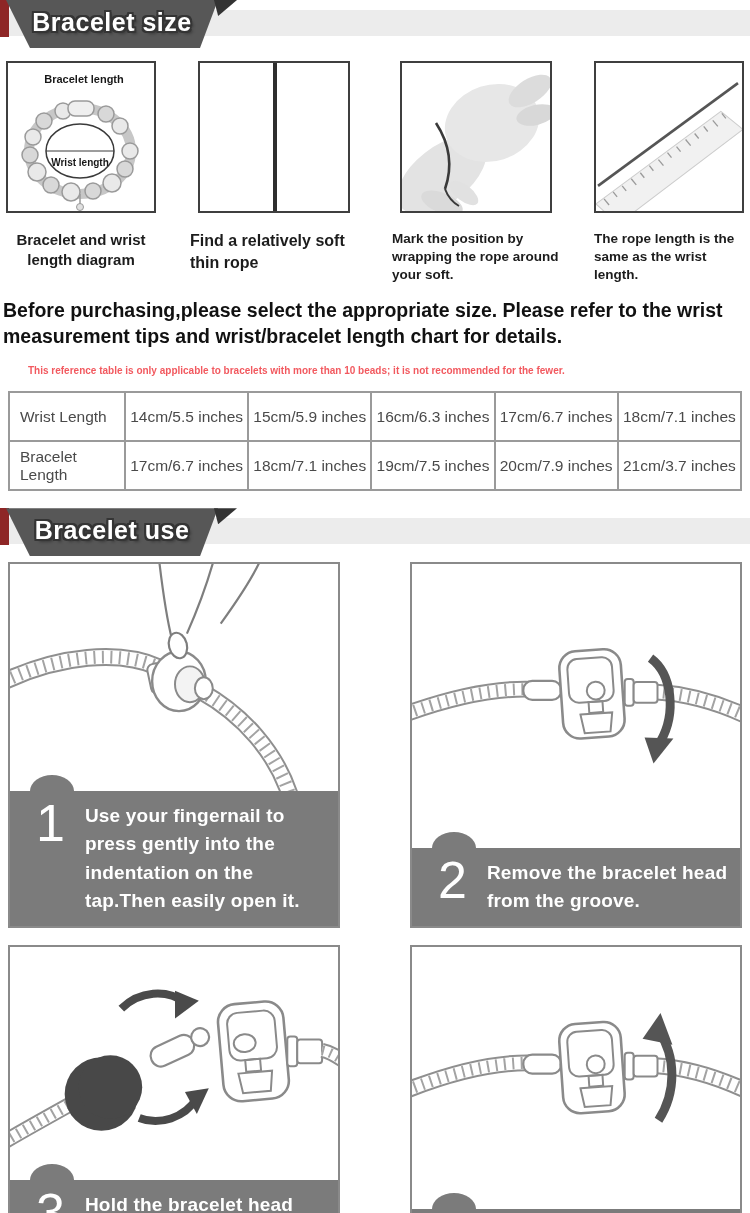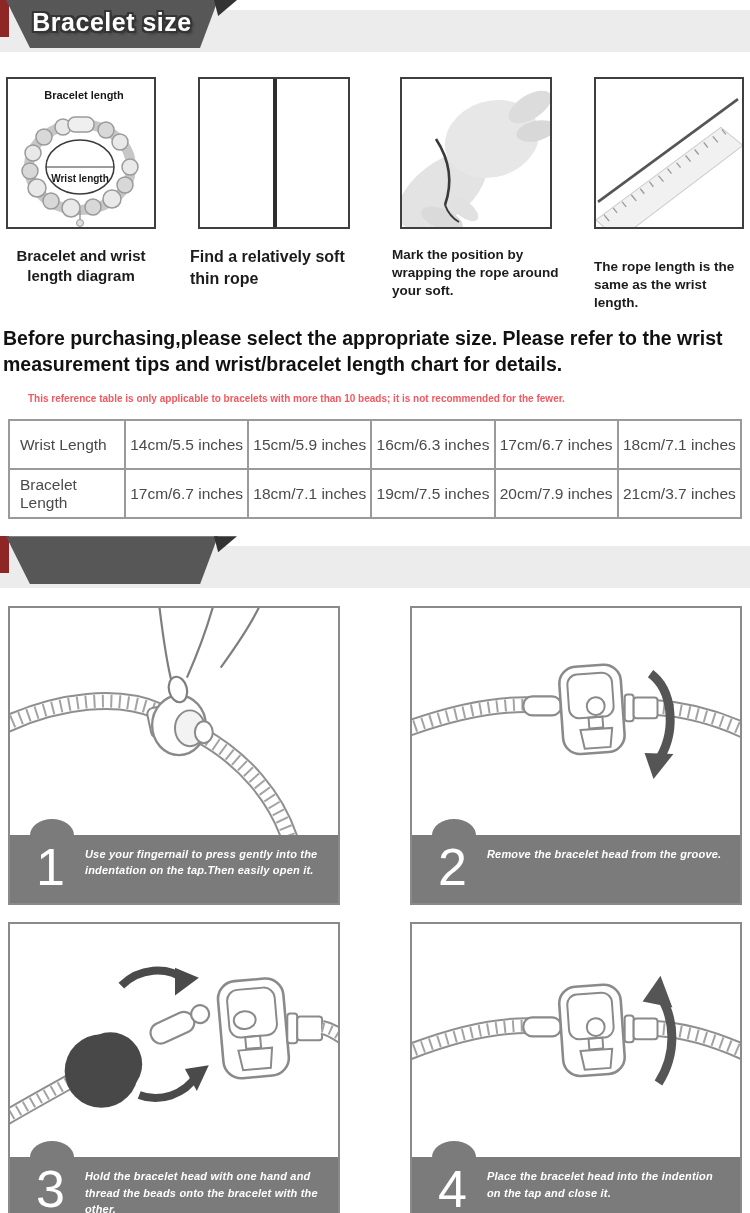--- a/index.html
+++ b/index.html
@@ -10,37 +10,37 @@
     --caption_gray:#7b7b7b;
     --band_gray:#ececec;
     --line_gray:#8b8b8b;
     --text_dark:#141414;
   }
   *{box-sizing:border-box;margin:0;padding:0;}
   html,body{background:#fff;}
   body{width:750px;font-family:"Liberation Sans",sans-serif;color:var(--text_dark);}
 
   
-  .band{position:relative;height:52px;}
+  .band{position:relative;height:36px;}
   .band-bg{position:absolute;left:0;right:0;top:10px;bottom:0;background:var(--band_gray);}
   .ribbon{position:absolute;left:0;top:0;width:245px;height:48px;}
   .ribbon .accent{position:absolute;left:0;top:0;width:9px;height:37px;background:var(--accent_red);}
   .ribbon .shape{position:absolute;left:0;top:0;width:245px;height:48px;background:var(--ribbon_gray);
     clip-path:polygon(6px 0,218px 0,200px 100%,30px 100%);}
   .ribbon .fold{position:absolute;left:214px;top:0;width:23px;height:16px;background:var(--ribbon_fold);
     clip-path:polygon(0 0,100% 0,18% 100%);}
   .ribbon .label{position:absolute;left:28px;top:8px;width:168px;text-align:center;color:#fff;
     font-size:25px;font-weight:800;letter-spacing:.5px;
     text-shadow:2px 0 0 #353535,-2px 0 0 #353535,0 2px 0 #353535,0 -2px 0 #353535,
       2px 2px 0 #353535,-2px -2px 0 #353535,2px -2px 0 #353535,-2px 2px 0 #353535,3px 3px 3px rgba(0,0,0,.35);}
 
   
   .figures{display:flex;justify-content:space-between;padding:0 6px;margin-top:25px;}
   .fig{display:flex;flex-direction:column;}
-  .fig.f1{width:150px;} .fig.f2{width:168px;} .fig.f3{width:168px;} .fig.f4{width:150px;gap:12px;}
+  .fig.f1{width:150px;} .fig.f2{width:168px;} .fig.f3{width:168px;} .fig.f4{width:150px;}
   .figbox{border:2px solid #3f3f3f;background:#fff;height:152px;overflow:hidden;}
   .f2 .figbox,.f3 .figbox{width:152px;margin:0 auto;}
   .figcap{margin-top:17px;font-weight:700;font-size:13.5px;line-height:1.35;color:#1c1c1c;}
   .f1 .figcap{text-align:center;font-size:15px;padding:0 4px;}
   .f2 .figcap{font-size:16px;}
   .rope-vert{position:relative;width:100%;height:100%;}
   .rope-vert .line{position:absolute;left:49%;top:0;bottom:0;width:4px;background:#2e2e2e;}
 
   
   .intro{margin-top:12px;padding:0 3px;font-size:19.5px;font-weight:700;line-height:1.35;color:#111;}
@@ -54,21 +54,21 @@
   
   .panels{display:grid;grid-template-columns:332px 332px;justify-content:space-between;row-gap:17px;
     padding:0 8px;margin-top:18px;}
   .panel{border:2px solid #8a8a8a;background:#fff;display:flex;flex-direction:column;}
   .panel svg{display:block;width:100%;flex:1;}
   .bar{position:relative;background:var(--caption_gray);color:#fff;display:flex;align-items:flex-start;}
   .row1 .bar{min-height:68px;} .row2 .bar{min-height:77px;}
   .bar .bump{position:absolute;top:-16px;left:20px;width:44px;height:16px;background:var(--caption_gray);
     border-radius:22px 22px 0 0 / 16px 16px 0 0;}
   .bar .num{font-size:52px;font-weight:400;line-height:.95;padding:8px 0 4px 26px;flex:0 0 auto;}
-  .bar .txt{font-size:11px;font-weight:700;line-height:1.5;padding:11px 12px 10px 20px;letter-spacing:.2px;font-style:italic;}
+  .bar .txt{font-size:19px;font-weight:700;line-height:1.5;padding:11px 12px 10px 20px;letter-spacing:.2px;}
 </style>
 </head>
 <body>
 
 <div class="band">
   <div class="band-bg"></div>
   <div class="ribbon">
     <div class="accent"></div>
     <div class="shape"></div>
     <div class="fold"></div>
@@ -184,20 +184,21 @@
   </tr>
 </tbody>
   </table>
 
 <div class="band" style="margin-top:17px">
   <div class="band-bg"></div>
   <div class="ribbon">
     <div class="accent"></div>
     <div class="shape"></div>
     <div class="fold"></div>
+    <div class="label">Bracelet use</div>
   </div>
 </div>
 
 <div class="panels">
 
   <div class="panel row1">
     <svg viewBox="0 0 330 228">
       <g fill="none">
         <path d="M-6 118 C 50 92, 110 86, 150 104" stroke="#8f8f8f" stroke-width="18"></path>
         <path d="M-6 118 C 50 92, 110 86, 150 104" stroke="#fff" stroke-width="14"></path>

